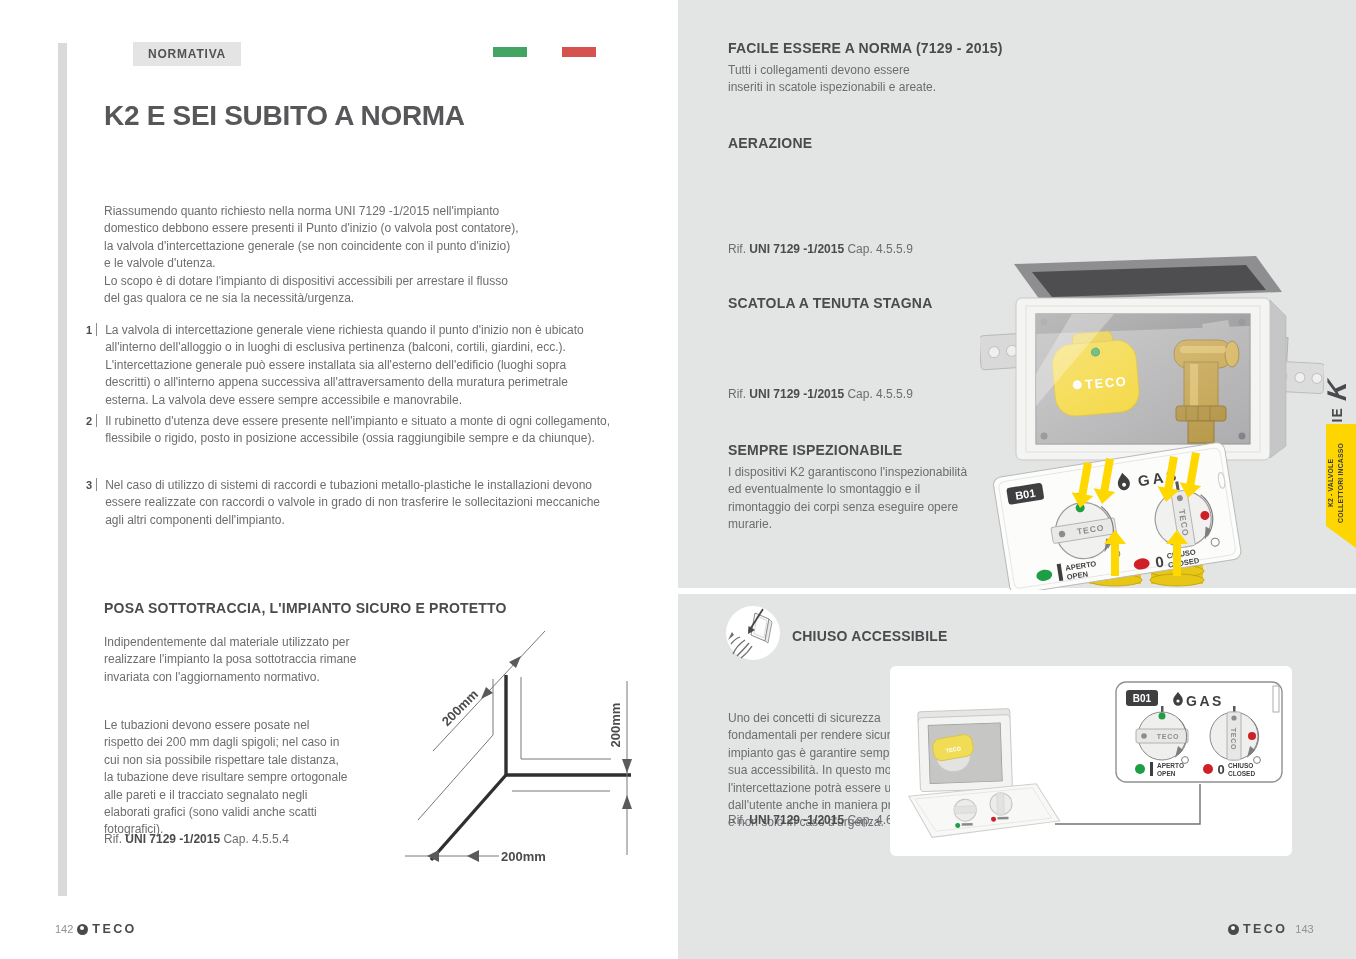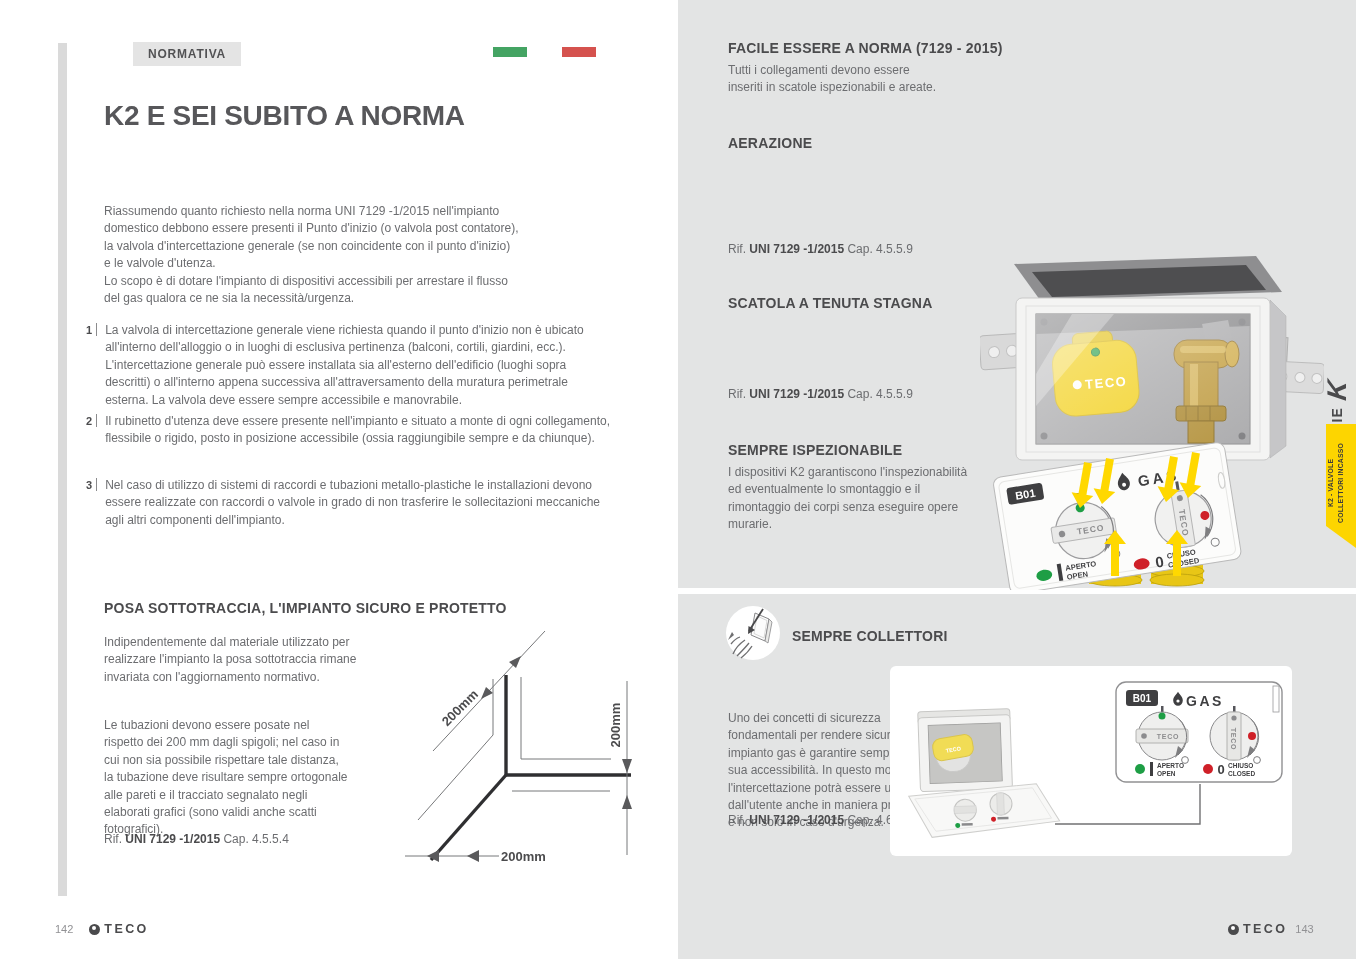--- a/index.html
+++ b/index.html
@@ -54,21 +54,21 @@
         clip-path:polygon(0 0,100% 0,100% 100%,0 calc(100% - 22px));}
   .ktab-text{left:1280px;top:468px;width:122px;height:30px;transform:rotate(-90deg);
              font-size:6.8px;font-weight:700;color:#3b3b3d;text-align:center;line-height:1.4;
              letter-spacing:.2px;}
   
   .pnum{font-size:11px;color:#919194;}
   .teco{display:inline-flex;align-items:center;gap:4px;font-weight:700;letter-spacing:2.4px;
         font-size:12.5px;color:#4a4a4c;}
   .tdot{width:11px;height:11px;border-radius:50%;background:#4a4a4c;position:relative;}
   .tdot::after{content:"";position:absolute;left:3px;top:2px;width:4px;height:4px;background:#fff;border-radius:50%;}
-  .foot-l{left:55px;top:922px;display:flex;align-items:center;gap:16px;}
+  .foot-l{left:55px;top:922px;display:flex;align-items:center;gap:4px;}
   .foot-r{left:1228px;top:922px;display:flex;align-items:center;gap:8px;}
   svg text{font-family:"Liberation Sans","DejaVu Sans",sans-serif;}
 </style>
 </head>
 <body>
 
 <div class="stage">
 
   <div class="abs right-bg"></div>
   <div class="abs divider"></div>
@@ -358,21 +358,21 @@
       <polygon points="22,28 22.5,20 29,24" fill="#48484a"></polygon>
       <g stroke="#6f6f71" stroke-width="1.3" fill="none">
         <path d="M7,48 C10,41 13,38 19,34"></path>
         <path d="M11,50 C16,45 19,42 23,37"></path>
         <path d="M15,52 C20,48 23,45 26,40"></path>
         <path d="M5,38 C8,34 11,32 14,31"></path>
       </g>
       <polygon points="2,34 8,29 6,26" fill="#6f6f71"></polygon>
     </svg>
   </div>
-  <div class="abs h-sec acc-h">SEMPRE COLLETTORI</div>
+  <div class="abs h-sec acc-h">CHIUSO ACCESSIBILE</div>
   <div class="abs body ml acc-b">Uno dei concetti di sicurezza
 fondamentali per rendere sicuro un
 impianto gas è garantire sempre la
 sua accessibilità. In questo modo
 l'intercettazione potrà essere usata
 dall'utente anche in maniera preventiva
 e non solo in caso d'urgenza.</div>
   <div class="abs rif acc-r">
     <span>Rif.</span>
     <b>UNI 7129 -1/2015</b>

